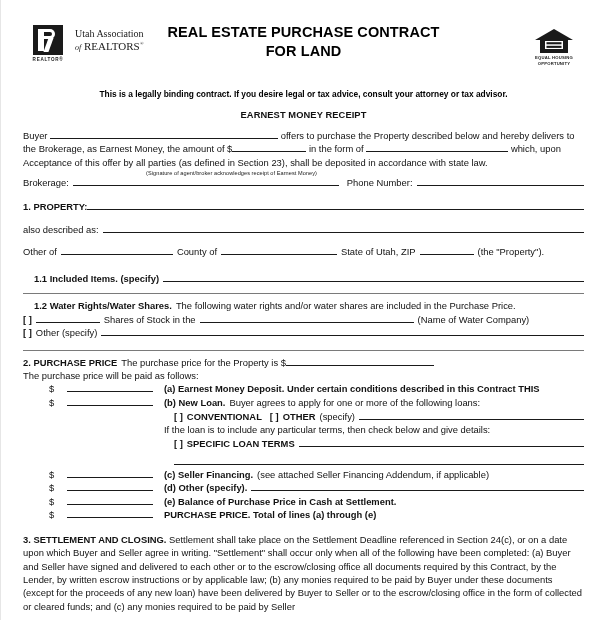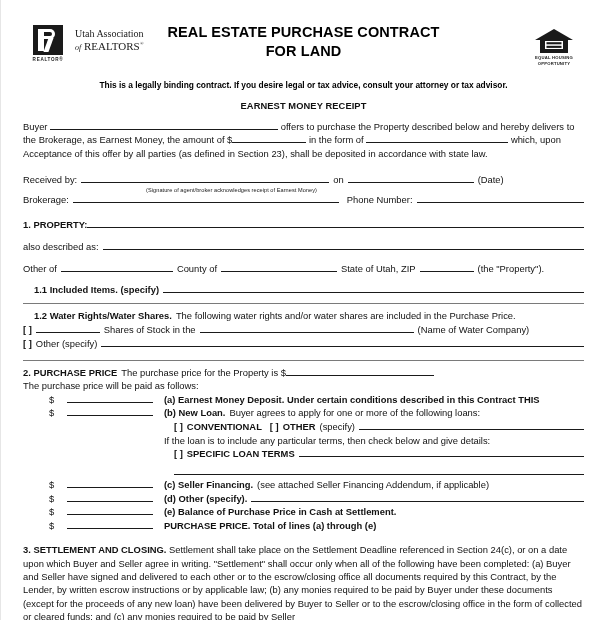--- a/index.html
+++ b/index.html
@@ -100,20 +100,21 @@
     font-size: 14.5px;
     font-weight: bold;
     letter-spacing: 0.1px;
     line-height: 1.28;
     color: #000;
   }
   .legal-note {
     text-align: center;
     font-size: 8.4px;
     font-weight: bold;
+    margin-top: 9px;
     color: #000;
   }
 
   .ehologo {
     position: absolute;
     right: 6px;
     top: 6px;
     width: 48px;
     text-align: center;
   }
@@ -269,31 +270,20 @@
 
   <div class="para">
     <span>Buyer</span>
     <span class="fill" style="width:228px"></span>
     <span>offers to purchase the Property described below and hereby delivers to the Brokerage, as Earnest Money, the amount of $</span><span class="fill" style="width:74px"></span>
     <span>in the form of</span>
     <span class="fill" style="width:142px"></span>
     <span>which, upon Acceptance of this offer by all parties (as defined in Section 23), shall be deposited in accordance with state law.</span>
   </div>
 
-  <div class="row" style="margin-top:13px">
-    <span>Received by:</span>
-      <span class="sp"></span>
-    <span class="fill" style="width:248px"></span>
-      <span class="sp"></span>
-    <span>on</span>
-      <span class="sp"></span>
-    <span class="fill" style="width:126px"></span>
-      <span class="sp"></span>
-    <span>(Date)</span>
-  </div>
   <div class="caption" style="margin-left:-144px">(Signature of agent/broker acknowledges receipt of Earnest Money)</div>
 
   <div class="row" style="">
     <span>Brokerage:</span>
       <span class="sp"></span>
     <span class="fill" style="width:266px"></span>
       <span class="sp"></span>
       <span class="sp"></span>
     <span>Phone Number:</span>
       <span class="sp"></span>
@@ -321,21 +311,21 @@
       <span class="sp"></span>
     <span class="fill" style="width:116px"></span>
       <span class="sp"></span>
     <span class="nowrap">State of Utah, ZIP</span>
       <span class="sp"></span>
     <span class="fill" style="width:54px"></span>
       <span class="sp"></span>
     <span class="nowrap">(the "Property").</span>
   </div>
 
-  <div class="row" style="margin-top:7px;padding-left:11px">
+  <div class="row" style="margin-top:14px;padding-left:11px">
     <span class="b nowrap">1.1 Included Items. (specify)</span>
       <span class="sp"></span>
     <span class="fill-grow"></span>
   </div>
 
   <hr class="hr">
 
   <div style="padding-left:11px">
     <div class="row">
       <span class="b">1.2 Water Rights/Water Shares.</span>

